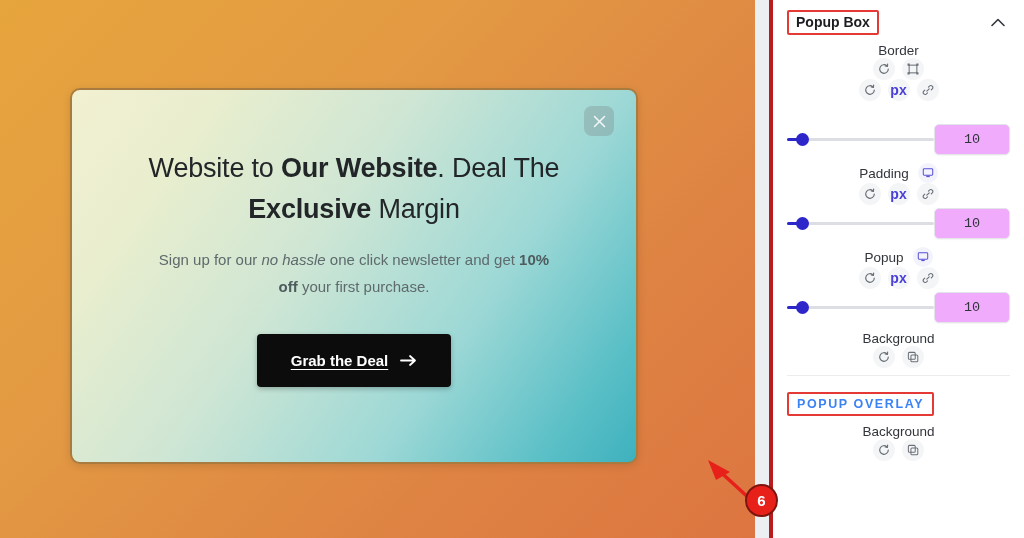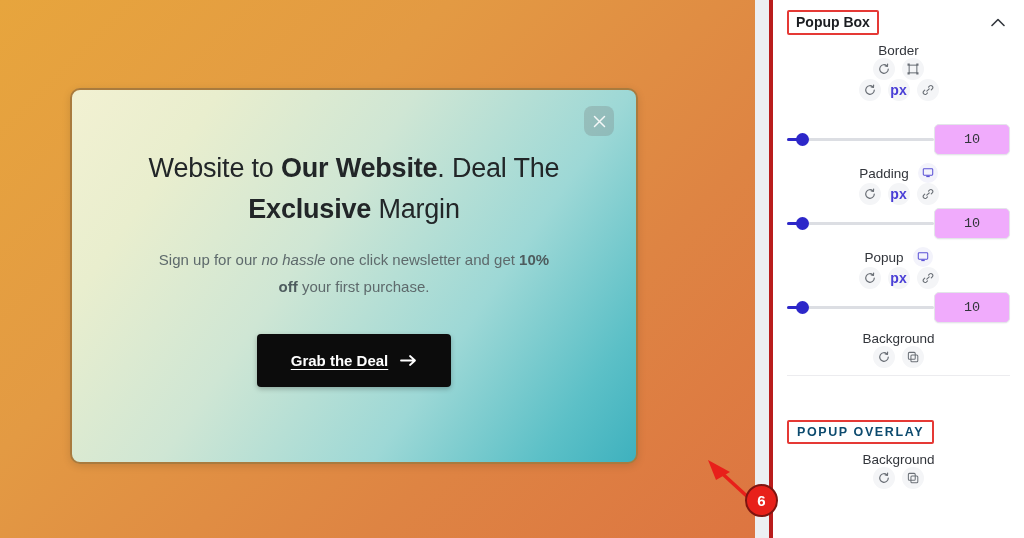--- a/index.html
+++ b/index.html
@@ -151,23 +151,23 @@
     font-family:Liberation Mono, monospace;
     font-size:13.5px; color:#32353b;
     box-shadow:0 1px 1px rgba(16,24,40,.04);
   }
 
   .divider { height:1px; background:#ececef; margin:8px 14px 0; }
 
   .section-head { padding:16px 14px 8px; }
   .section-title {
     display:inline-block;
-    font-size:12.5px; font-weight:700; color:#0c4a6e;
+    font-size:12.5px; font-weight:700; color:#3b82f6;
     letter-spacing:1.6px;
-    border:2px solid #e53935; padding:3px 8px; border-radius:2px;margin-top:28px;
+    border:2px solid #e53935; padding:3px 8px; border-radius:2px;
   }
 </style>
 </head>
 <body>
 
 <div class="app">
 
   <div class="canvas">
 
     <div class="popup">

